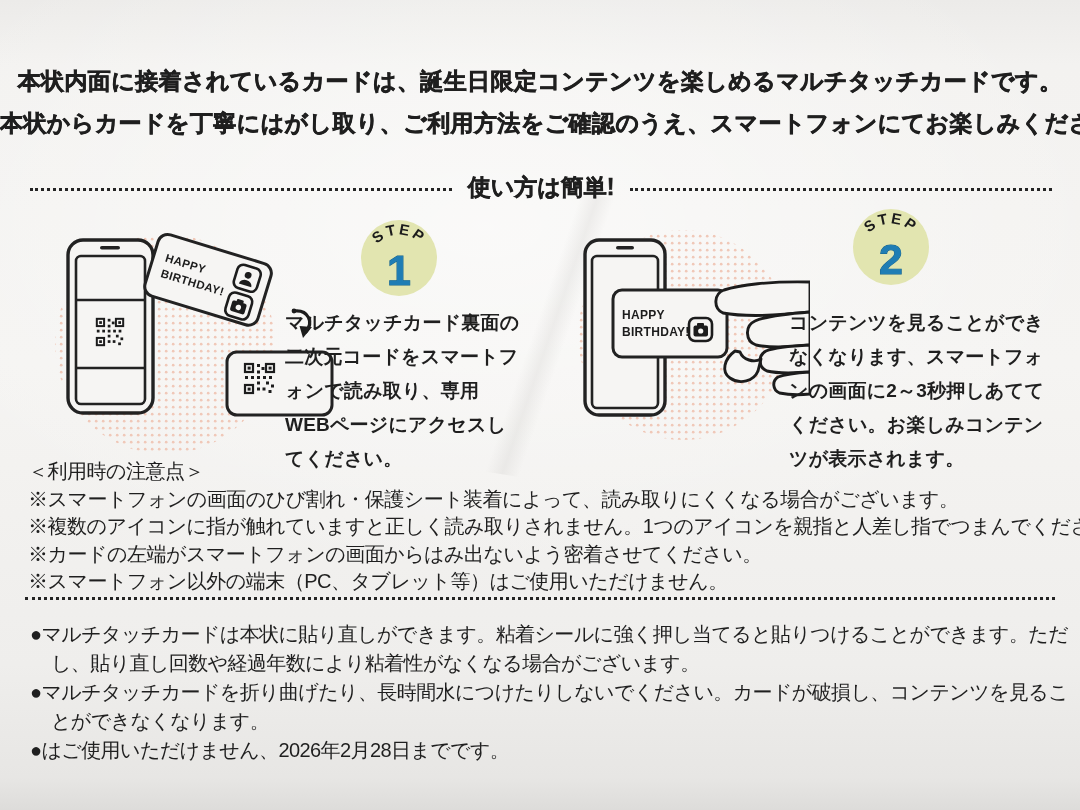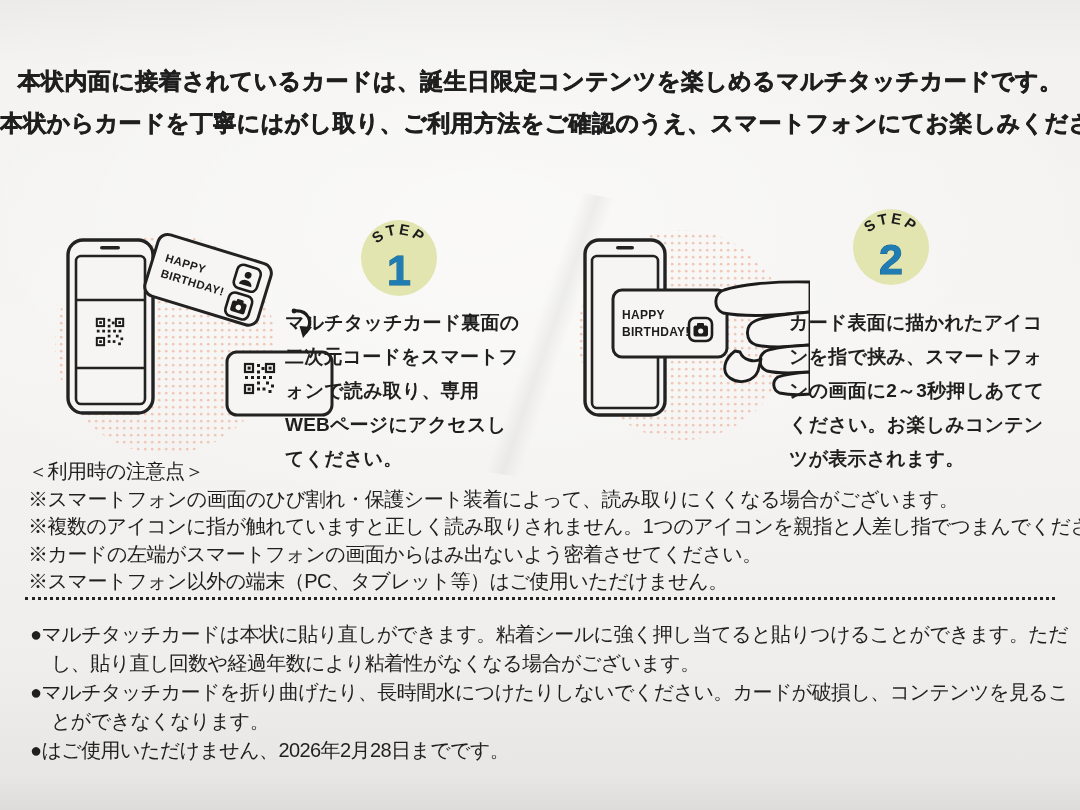--- a/index.html
+++ b/index.html
@@ -39,20 +39,25 @@
 <body>
 
 <div class="stage">
   <div class="crease"></div>
 
   <div class="heading">
     <div>本状内面に接着されているカードは、誕生日限定コンテンツを楽しめるマルチタッチカードです。</div>
     <div>本状からカードを丁寧にはがし取り、ご利用方法をご確認のうえ、スマートフォンにてお楽しみください。</div>
   </div>
 
+  <div class="divider">
+    <span class="dotline"></span>
+    <span class="divider-label">使い方は簡単!</span>
+    <span class="dotline"></span>
+  </div>
 
   <svg width="0" height="0" style="position:absolute" aria-hidden="true">
     <defs>
       <pattern id="dotp" width="7" height="7" patternUnits="userSpaceOnUse">
         <circle cx="2.2" cy="2.2" r="1.35" fill="#f0c8b8"></circle>
       </pattern>
       <symbol id="qr" viewBox="0 0 33 33">
         <rect width="33" height="33" fill="#f6f5f3"></rect>
         <g fill="none" stroke="#1c1c1c" stroke-width="2.2">
           <rect x="2" y="2" width="8" height="8"></rect>
@@ -165,21 +170,21 @@
 
   <svg class="badge" style="left:849px;top:205px" viewBox="0 0 84 84">
     <circle cx="42" cy="42" r="38" fill="#e2e5b0"></circle>
     <path id="arc2" d="M 13,41 A 30,30 0 0 1 71,41" fill="none"></path>
     <text class="badge-step">
       <textPath href="#arc2" startOffset="50%" text-anchor="middle">STEP</textPath>
     </text>
     <text class="badge-num" x="42" y="69" text-anchor="middle">2</text>
   </svg>
 
-  <div class="step-text" id="step2-text">カード表面に描かれたアイコンを指で挟み、スマートフォンの画面に2～3秒押しあててください。お楽しみコンテンツが表示されます。</div>
+  <div class="step-text" id="step2-text">コンテンツを見ることができなくなります、スマートフォンの画面に2～3秒押しあててください。お楽しみコンテンツが表示されます。</div>
 
   <div class="notes">
     <div>＜利用時の注意点＞</div>
     <div>※スマートフォンの画面のひび割れ・保護シート装着によって、読み取りにくくなる場合がございます。</div>
     <div>※複数のアイコンに指が触れていますと正しく読み取りされません。1つのアイコンを親指と人差し指でつまんでください。</div>
     <div>※カードの左端がスマートフォンの画面からはみ出ないよう密着させてください。</div>
     <div>※スマートフォン以外の端末（PC、タブレット等）はご使用いただけません。</div>
   </div>
 
   <div class="divider2"></div>

